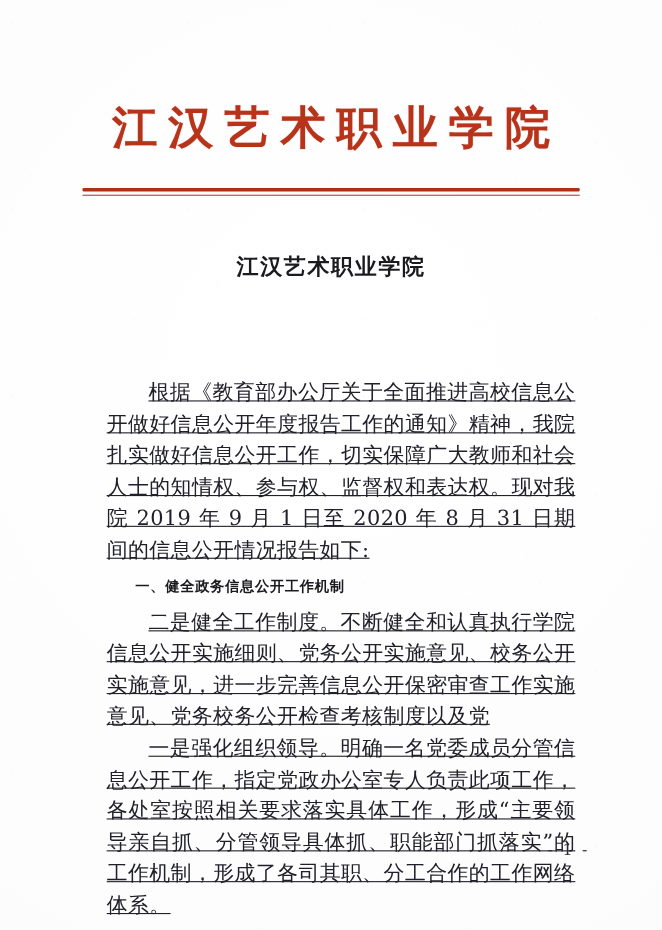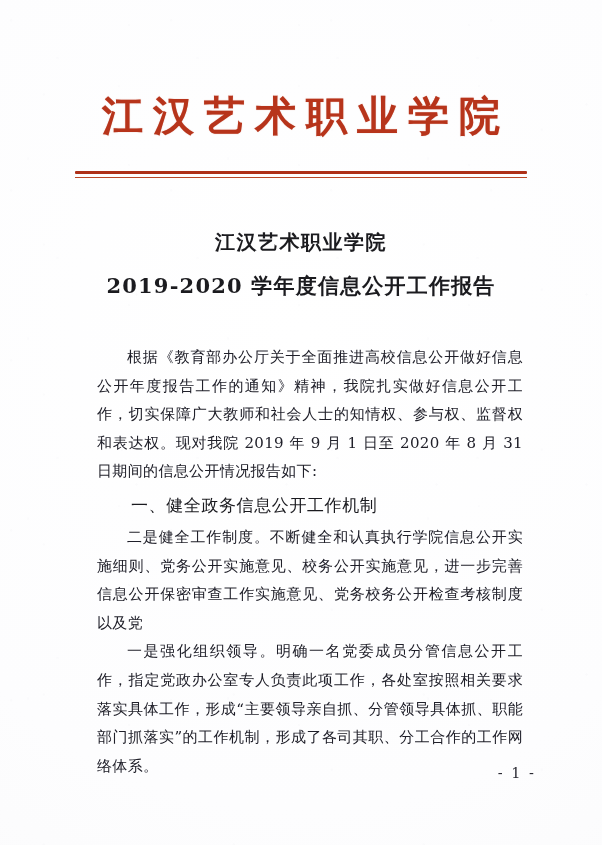--- a/index.html
+++ b/index.html
@@ -103,35 +103,36 @@
   }
 
   
   .body-block {
     position: absolute;
     left: 97px;
     top: 343px;
     width: 426px;
   }
   .para {
-    font-size: 15px;
+    font-size: 19px;
     line-height: 28.6px;
     letter-spacing: .35px;
     text-align: justify;
     text-justify: inter-character;
     color: #20202a;
     margin: 0 0 1px 0;
     text-indent: 2em;
+    text-decoration: underline;
   }
   .para.tight { margin-bottom: 0; }
 
   .heading {
     font-family: "DejaVu Sans", "Liberation Sans", sans-serif;
-    font-size: 17px;
-    font-weight: 400;
+    font-size: 13px;
+    font-weight: 700;
     line-height: 30px;
     letter-spacing: .6px;
     color: #1a1a1f;
     text-indent: 2em;
     margin: 4px 0 3px 0;
   }
 
   
   .page-number {
     position: absolute;
@@ -152,21 +153,20 @@
     <div class="letterhead-title">江汉艺术职业学院</div>
   </div>
 
   <div class="rules">
     <div class="rule-thick"></div>
     <div class="rule-thin"></div>
   </div>
 
   <div class="doc-title">
     <div class="doc-title-line l1">江汉艺术职业学院</div>
-    <div class="doc-title-line l2">2019-2020 学年度信息公开工作报告</div>
   </div>
 
   <div class="body-block">
     <p class="para">根据《教育部办公厅关于全面推进高校信息公开做好信息公开年度报告工作的通知》精神，我院扎实做好信息公开工作，切实保障广大教师和社会人士的知情权、参与权、监督权和表达权。现对我院 2019 年 9 月 1 日至 2020 年 8 月 31 日期间的信息公开情况报告如下:</p>
 
     <div class="heading">一、健全政务信息公开工作机制</div>
 
     <p class="para tight">二是健全工作制度。不断健全和认真执行学院信息公开实施细则、党务公开实施意见、校务公开实施意见，进一步完善信息公开保密审查工作实施意见、党务校务公开检查考核制度以及党</p>
 
     <p class="para">一是强化组织领导。明确一名党委成员分管信息公开工作，指定党政办公室专人负责此项工作，各处室按照相关要求落实具体工作，形成“主要领导亲自抓、分管领导具体抓、职能部门抓落实”的工作机制，形成了各司其职、分工合作的工作网络体系。</p>

